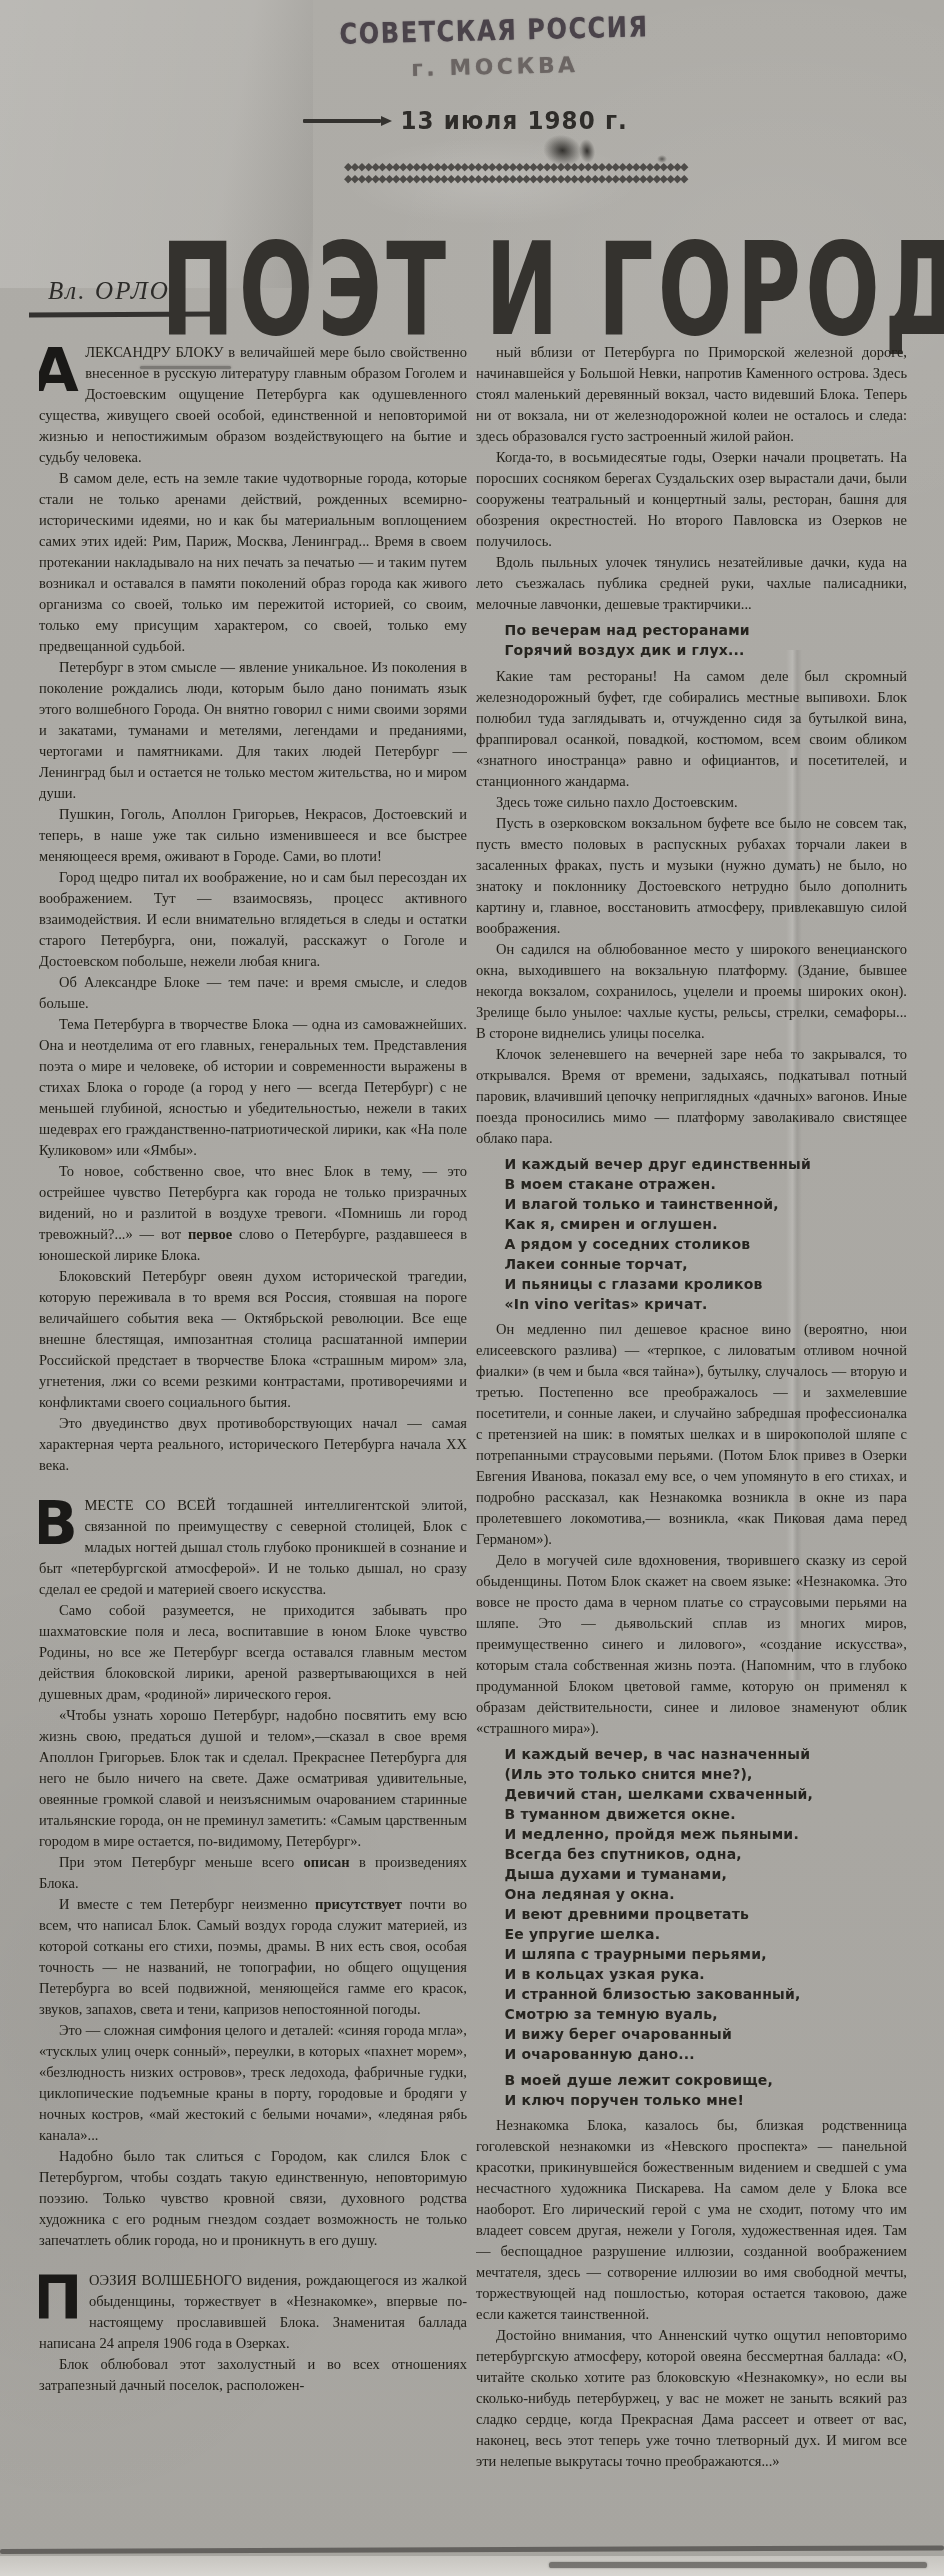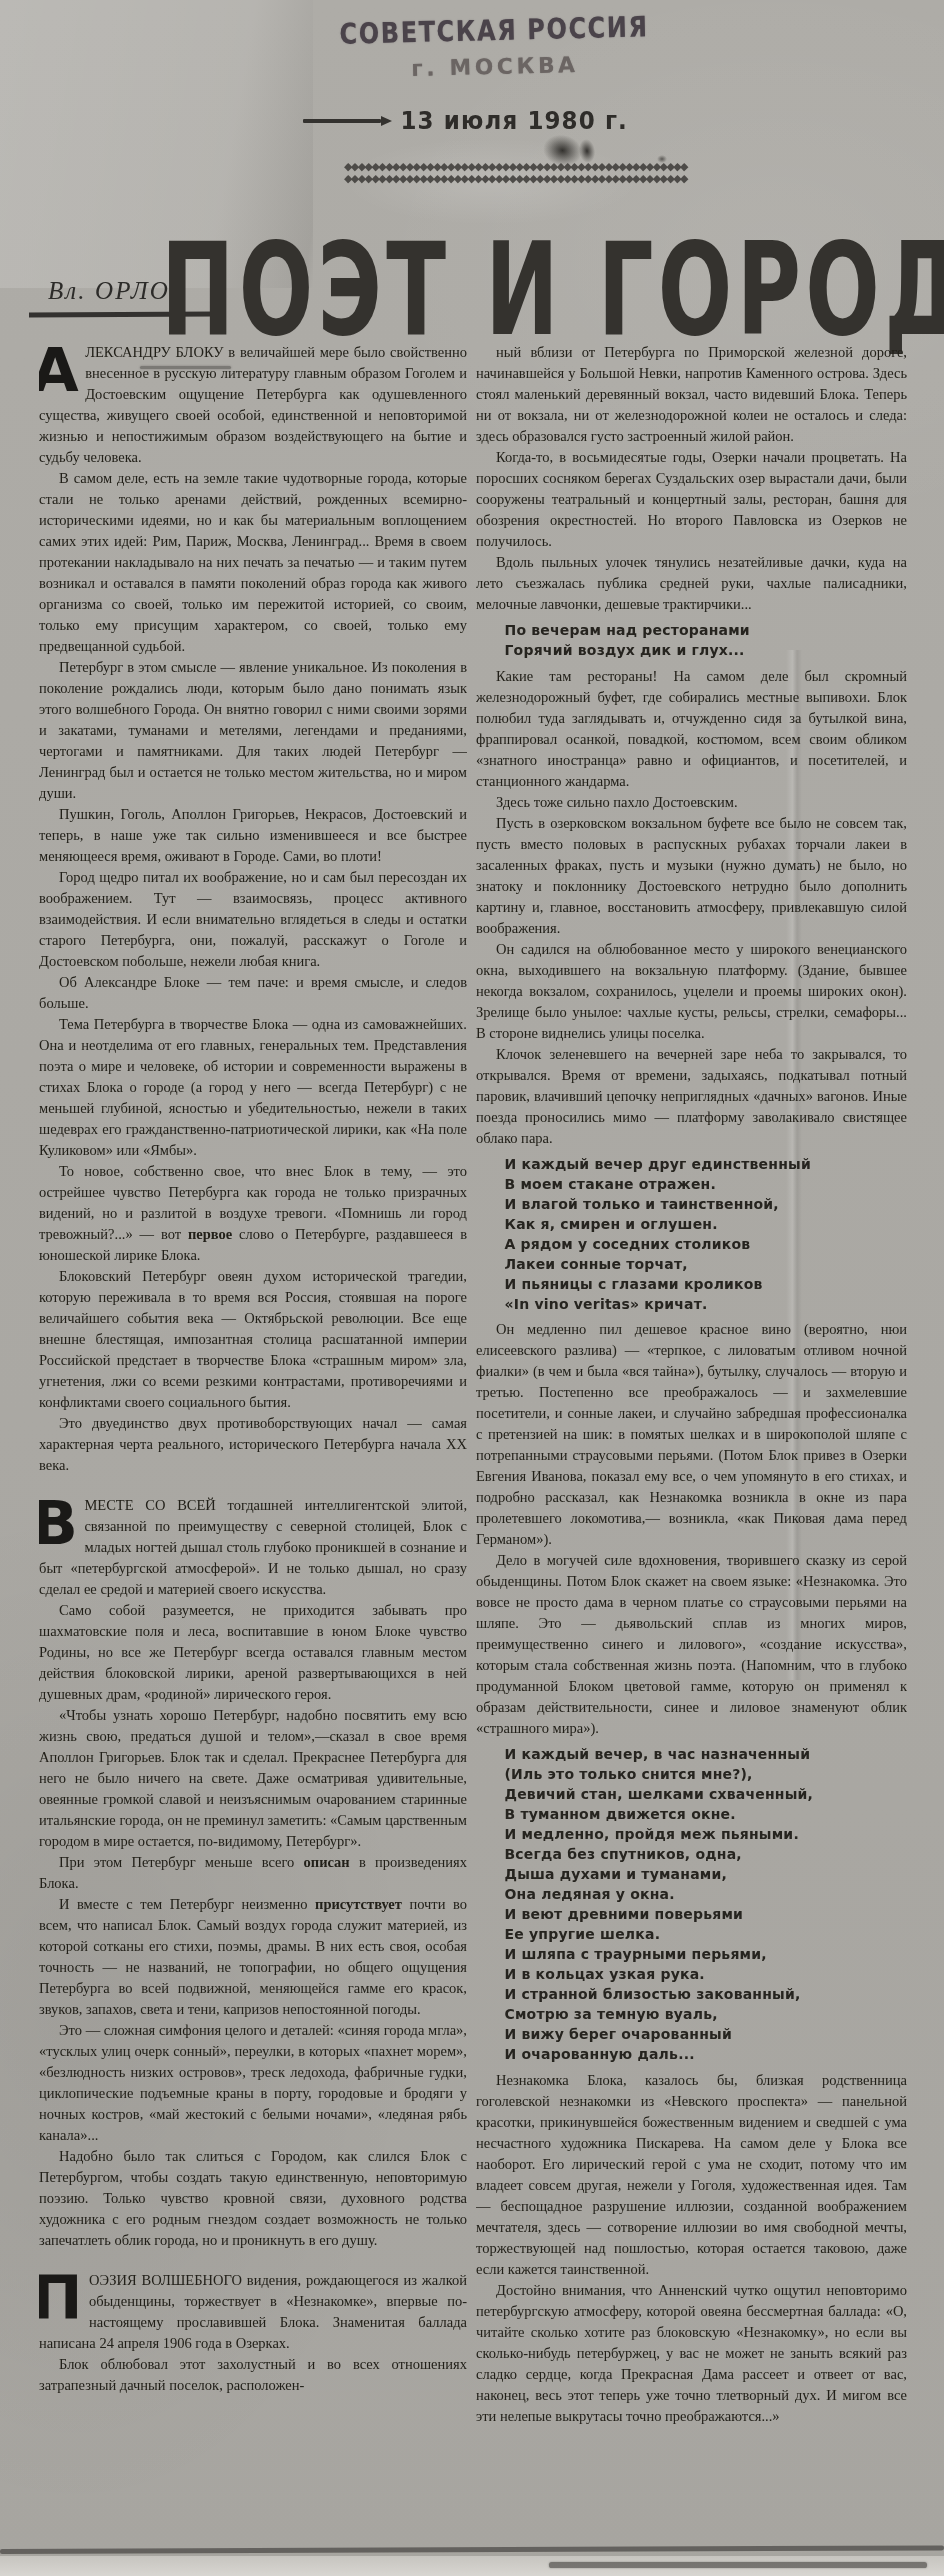--- a/index.html
+++ b/index.html
@@ -148,28 +148,32 @@
       <p class="para">Дело в могучей силе вдохновения, творившего сказку из серой обыденщины. Потом Блок скажет на своем языке: «Незнакомка. Это вовсе не просто дама в черном платье со страусовыми перьями на шляпе. Это — дьявольский сплав из многих миров, преимущественно синего и лилового», «создание искусства», которым стала собственная жизнь поэта. (Напомним, что в глубоко продуманной Блоком цветовой гамме, которую он применял к образам действительности, синее и лиловое знаменуют облик «страшного мира»).</p>
       <div class="verse">
         <div>И каждый вечер, в час назначенный</div>
         <div>(Иль это только снится мне?),</div>
         <div>Девичий стан, шелками схваченный,</div>
         <div>В туманном движется окне.</div>
         <div>И медленно, пройдя меж пьяными.</div>
         <div>Всегда без спутников, одна,</div>
         <div>Дыша духами и туманами,</div>
         <div>Она ледяная у окна.</div>
-        <div>И веют древними поверьями</div>
+        <div>И веют древними процветать</div>
         <div>Ее упругие шелка.</div>
         <div>И шляпа с траурными перьями,</div>
         <div>И в кольцах узкая рука.</div>
         <div>И странной близостью закованный,</div>
         <div>Смотрю за темную вуаль,</div>
         <div>И вижу берег очарованный</div>
-        <div>И очарованную даль...</div>
+        <div>И очарованную дано...</div>
+      </div>
+      <div class="verse">
+        <div>В моей душе лежит сокровище,</div>
+        <div>И ключ поручен только мне!</div>
       </div>
       <p class="para">Незнакомка Блока, казалось бы, близкая родственница гоголевской незнакомки из «Невского проспекта» — панельной красотки, прикинувшейся божественным видением и сведшей с ума несчастного художника Пискарева. На самом деле у Блока все наоборот. Его лирический герой с ума не сходит, потому что им владеет совсем другая, нежели у Гоголя, художественная идея. Там — беспощадное разрушение иллюзии, созданной воображением мечтателя, здесь — сотворение иллюзии во имя свободной мечты, торжествующей над пошлостью, которая остается таковою, даже если кажется таинственной.</p>
       <p class="para">Достойно внимания, что Анненский чутко ощутил неповторимо петербургскую атмосферу, которой овеяна бессмертная баллада: «О, читайте сколько хотите раз блоковскую «Незнакомку», но если вы сколько-нибудь петербуржец, у вас не может не заныть всякий раз сладко сердце, когда Прекрасная Дама рассеет и отвеет от вас, наконец, весь этот теперь уже точно тлетворный дух. И мигом все эти нелепые выкрутасы точно преображаются...»</p>
     </div>
 
   <div class="abs" id="bottom-edge"></div>
   <div class="abs" id="bottom-backing"></div>
   <div class="abs" id="bottom-streak"></div>
 
 </div>

